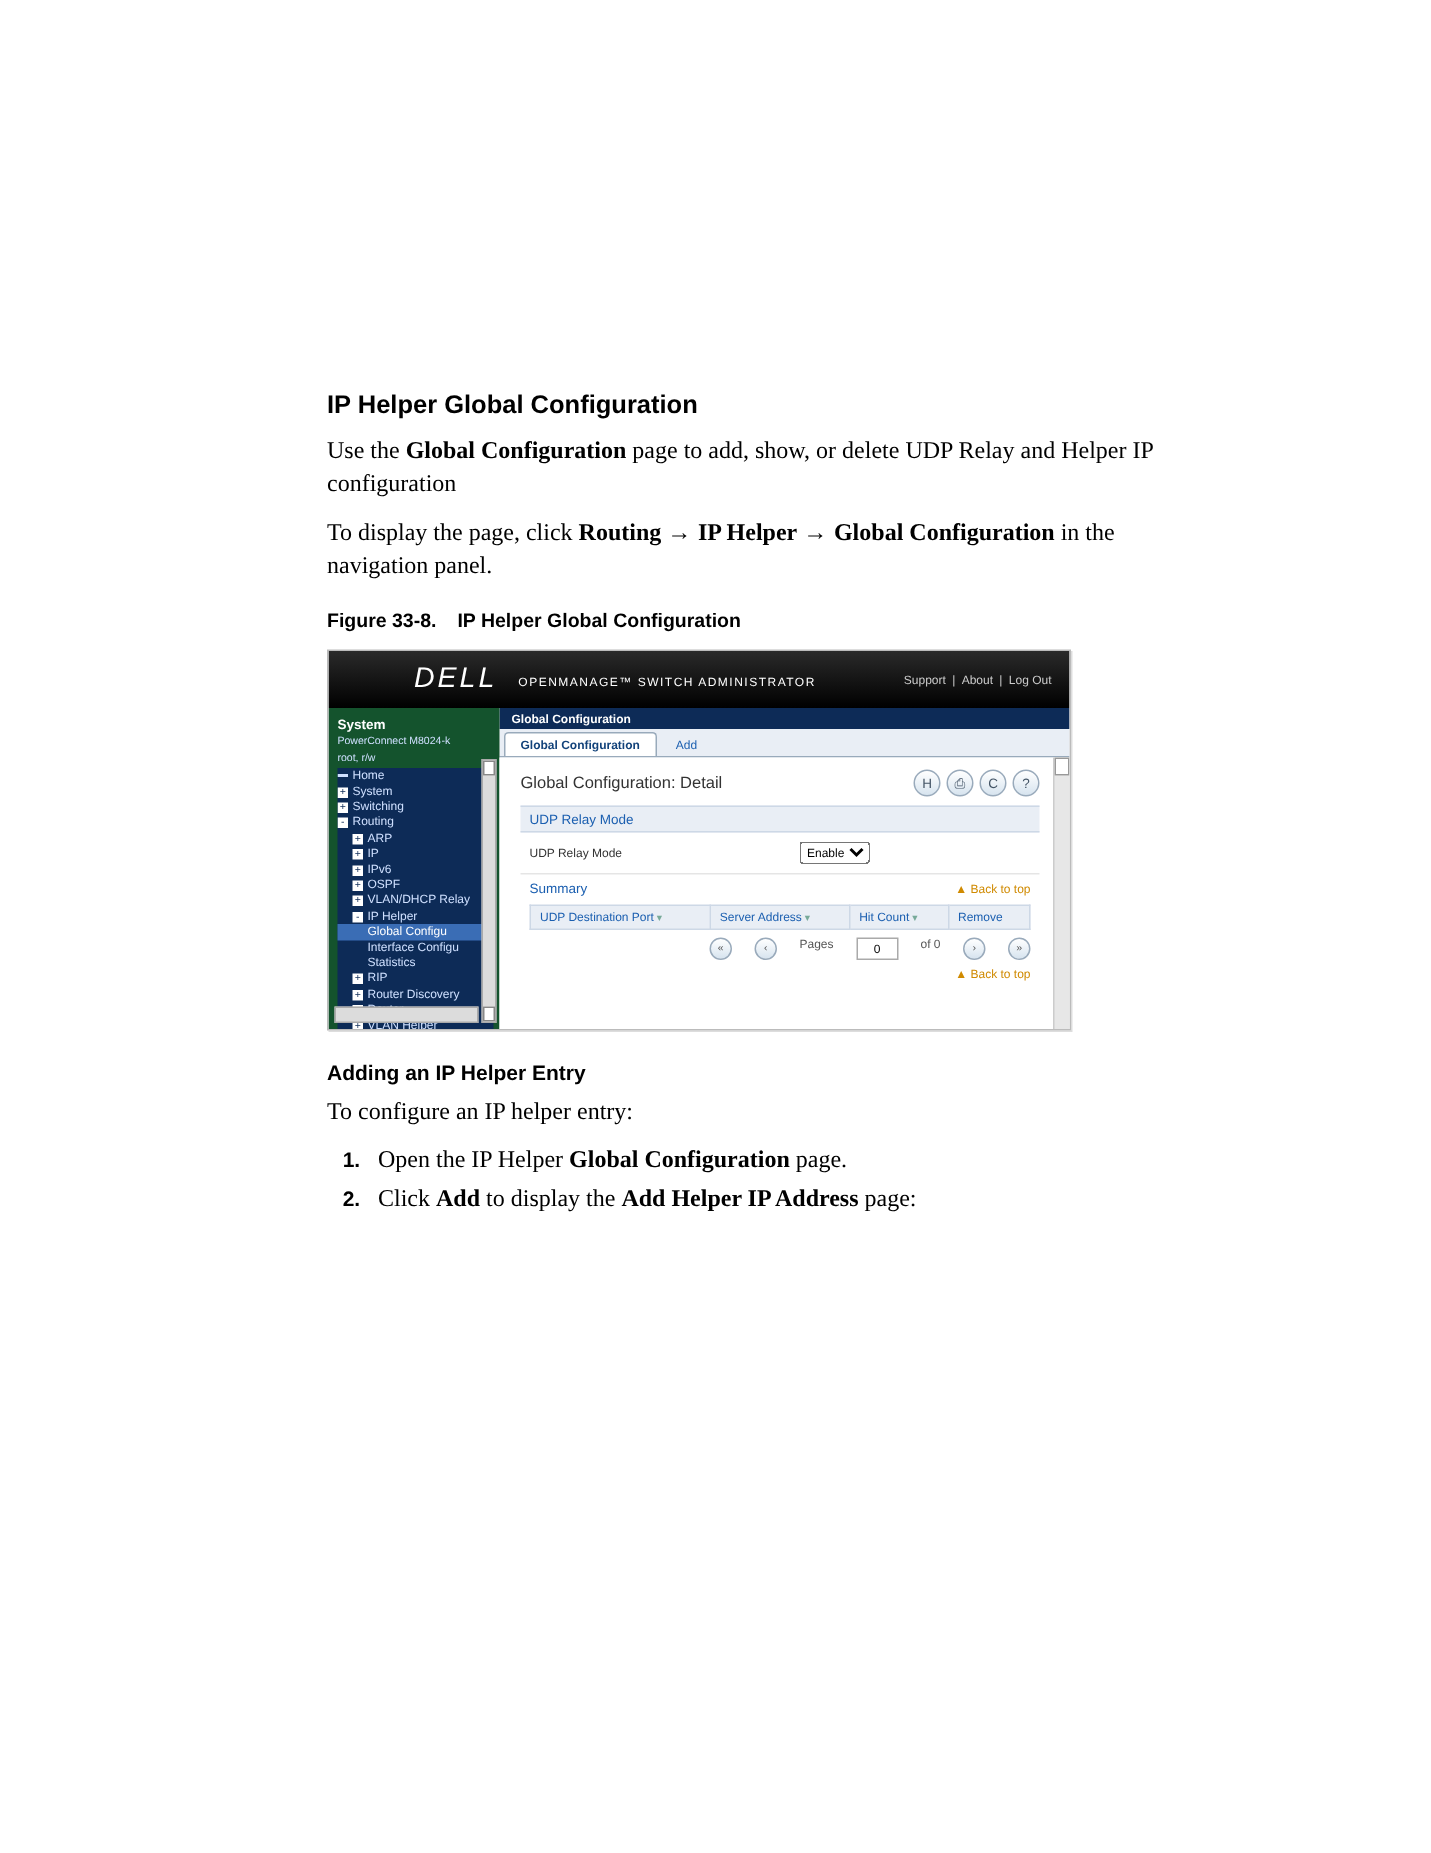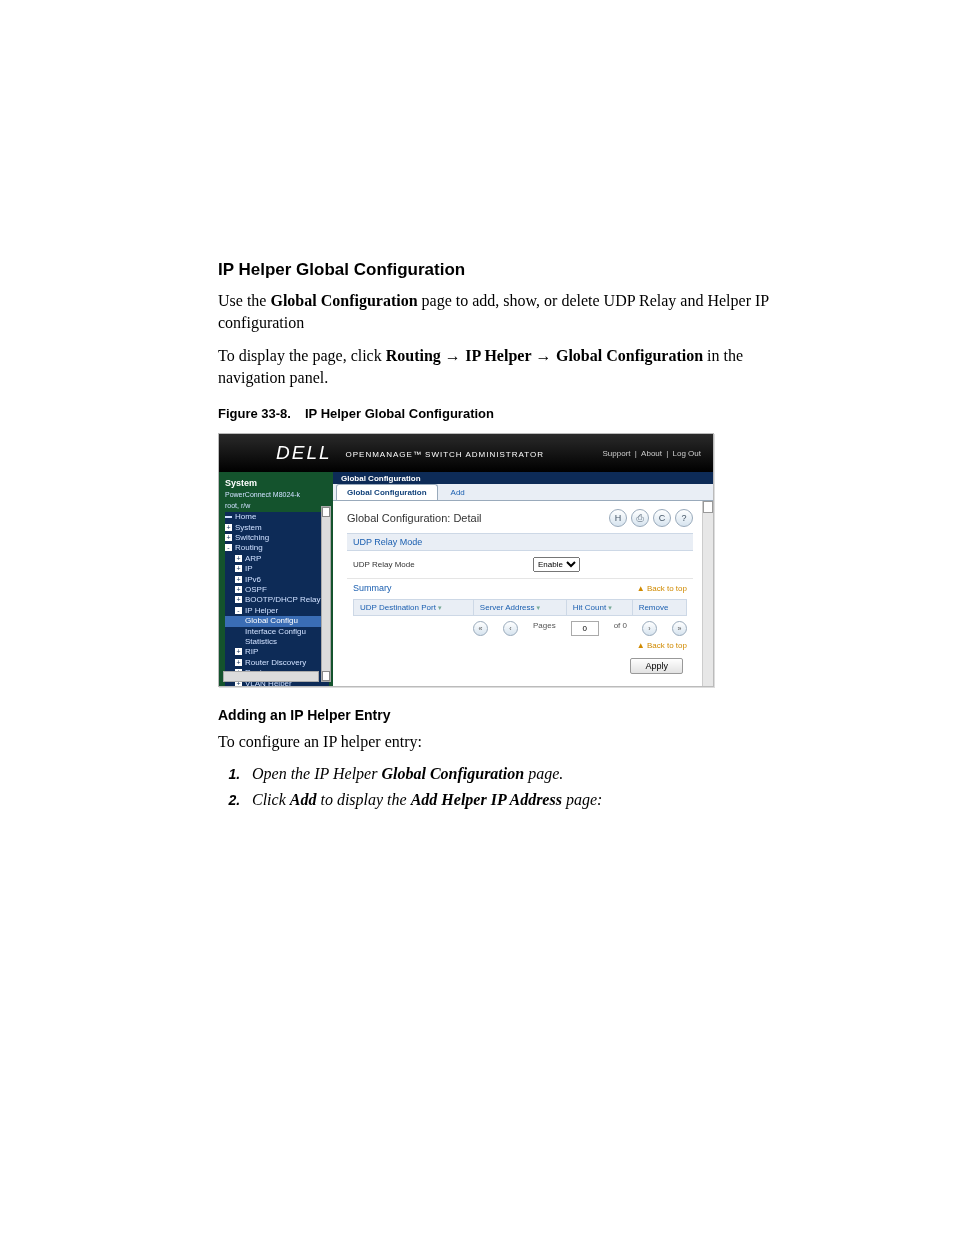--- a/index.html
+++ b/index.html
@@ -63,21 +63,21 @@
   .shot .sort { font-size:7px; color:#7a9; margin-left:2px; }
   .shot .pager { display:flex; justify-content:flex-end; align-items:flex-start; padding:3px 6px; gap:15px; font-size:8px; color:#555; }
   .shot .pager .pbtn { width:13px; height:13px; border-radius:50%; background:linear-gradient(#fff,#d7e4ef); border:1px solid #9ab; display:inline-flex; align-items:center; justify-content:center; font-size:7px; }
   .shot .pager input { width:22px; height:11px; font-size:8px; border:1px solid #aaa; text-align:center; }
   .shot .back2 { text-align:right; padding:2px 6px; color:#d08a00; font-size:8px; }
   .shot .apply-row { text-align:right; padding:6px 10px; }
   .shot .apply-row button { font-size:9px; padding:2px 14px; background:linear-gradient(#fefefe,#e2e2e2); border:1px solid #999; border-radius:2px; }
 
   
   h4.subhead { font-family:Arial,Helvetica,sans-serif; font-weight:bold; font-size:14px; margin:20px 0 8px 0; }
-  ol.steps { margin:0 0 0 20px; padding:0; font-size:16px;font-style:italic; }
+  ol.steps { margin:0 0 0 20px; padding:0; font-size:16px; }
   ol.steps li { margin:0 0 8px 6px; padding-left:8px; }
   ol.steps li::marker { font-family:Arial,Helvetica,sans-serif; font-weight:bold; font-size:14px; }
 
   .footer { position:absolute; bottom:100px; left:218px; font-size:14px; color:#000; }
   .footer .pnum { font-family:Arial,Helvetica,sans-serif; font-weight:bold; margin-right:14px; }
   .footer .sep { color:#888; margin:0 10px; }
   .footer .ftxt { font-size:14px; }
 </style>
 </head>
 <body>
@@ -116,21 +116,21 @@
         <div class="sys-sub">root, r/w</div>
         <div class="tree" id="nav-tree">
             <div class="tnode ind0"><span class="tdash"></span><span>Home</span></div>
             <div class="tnode ind0"><span class="ti">+</span><span>System</span></div>
             <div class="tnode ind0"><span class="ti">+</span><span>Switching</span></div>
             <div class="tnode ind0"><span class="ti">-</span><span>Routing</span></div>
             <div class="tnode ind1"><span class="ti">+</span><span>ARP</span></div>
             <div class="tnode ind1"><span class="ti">+</span><span>IP</span></div>
             <div class="tnode ind1"><span class="ti">+</span><span>IPv6</span></div>
             <div class="tnode ind1"><span class="ti">+</span><span>OSPF</span></div>
-            <div class="tnode ind1"><span class="ti">+</span><span>BOOTP/DHCP Relay</span></div>
+            <div class="tnode ind1"><span class="ti">+</span><span>VLAN/DHCP Relay</span></div>
             <div class="tnode ind1"><span class="ti">-</span><span>IP Helper</span></div>
             <div class="tnode ind2 sel"><span>Global Configu</span></div>
             <div class="tnode ind2"><span>Interface Configu</span></div>
             <div class="tnode ind2"><span>Statistics</span></div>
             <div class="tnode ind1"><span class="ti">+</span><span>RIP</span></div>
             <div class="tnode ind1"><span class="ti">+</span><span>Router Discovery</span></div>
             <div class="tnode ind1"><span class="ti">+</span><span>Router</span></div>
             <div class="tnode ind1"><span class="ti">+</span><span>VLAN Helper</span></div>
           </div>
         <div class="tree-sc">
@@ -185,23 +185,20 @@
             <div class="pager">
               <span class="pbtn">«</span>
               <span class="pbtn">‹</span>
               <span>Pages</span>
               <input value="0" style="">
               <span>of 0</span>
               <span class="pbtn">›</span>
               <span class="pbtn">»</span>
             </div>
             <div class="back2">▲ Back to top</div>
-            <div class="apply-row">
-              <button>Apply</button>
-            </div>
           </div>
         </div>
       </div>
     </div>
   </div>
 
   <h4 class="subhead">Adding an IP Helper Entry</h4>
   <p class="body">To configure an IP helper entry:</p>
   <ol class="steps">
     <li>

